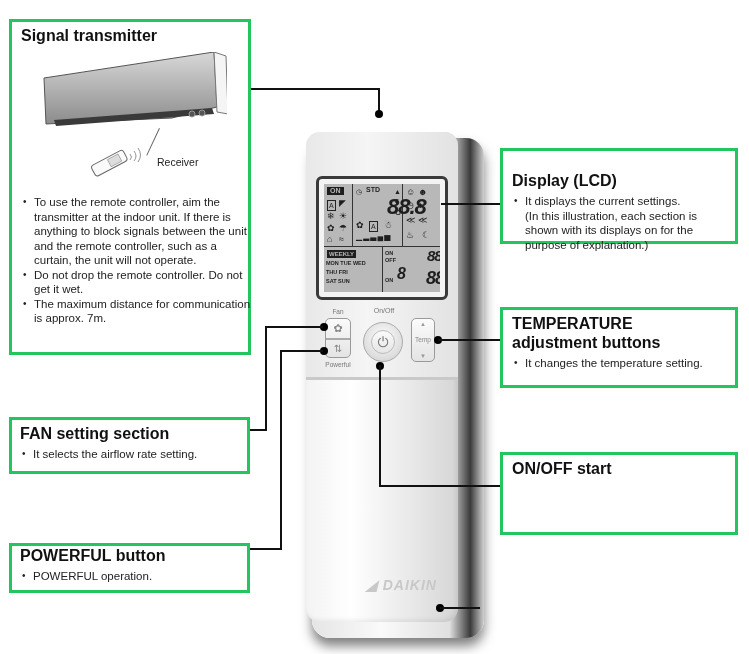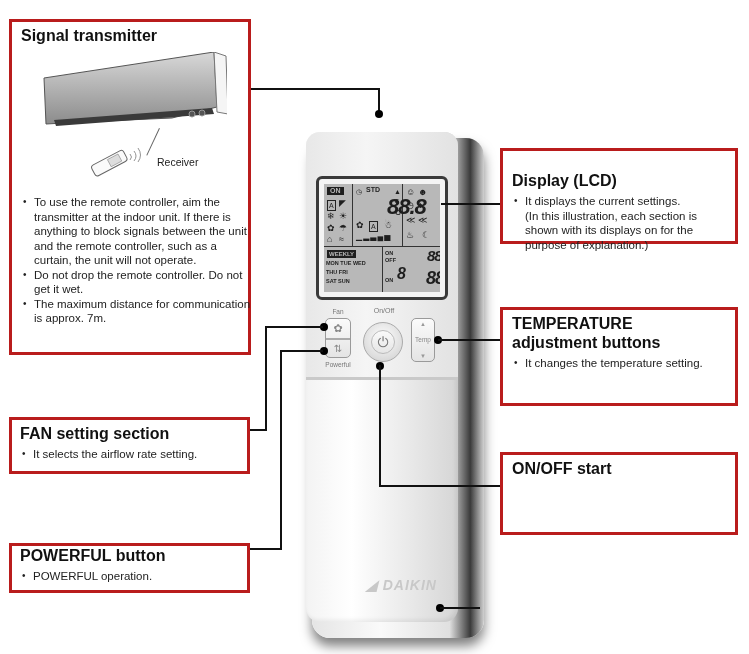--- a/index.html
+++ b/index.html
@@ -1,27 +1,27 @@
 <!DOCTYPE html>
 <html><head>
 <meta charset="utf-8">
 <style>
   html, body { margin:0; padding:0; background:#ffffff; }
   body { width:749px; height:654px; position:relative; overflow:hidden;
          font-family:"Liberation Sans", sans-serif; color:#1a1a1a; }
-  .callout { position:absolute; background:#fff; border:3px solid #b91c1c; box-sizing:border-box; }
+  .callout { position:absolute; background:#fff; border:3px solid #22c55e; box-sizing:border-box; }
   .callout h2 { margin:0; font-size:16px; font-weight:bold; line-height:19px; color:#111; }
   .callout ul { margin:4px 0 0 0; padding:0 0 0 13px; list-style:none; }
   .callout li { position:relative; font-size:11.5px; line-height:14.5px; color:#222; }
   .callout li::before { content:"\2022"; position:absolute; left:-11px; top:0; font-size:10px; }
   .callout .sub { display:block; }
 
   #signal { left:9px; top:19px; width:242px; height:336px; padding:4px 9px; }
   #lcd { left:500px; top:148px; width:238px; height:96px; padding:20px 9px; }
-  #temp { left:500px; top:307px; width:238px; height:99px; padding:4px 9px; }
+  #temp { left:500px; top:307px; width:238px; height:81px; padding:4px 9px; }
   #fan { left:9px; top:417px; width:241px; height:57px; padding:4px 8px; }
   #onoff { left:500px; top:452px; width:238px; height:83px; padding:4px 9px; }
   #powerful { left:9px; top:543px; width:241px; height:50px; padding:0 8px; }
 
   .line { position:absolute; background:#111; }
   .dot { position:absolute; width:8px; height:8px; border-radius:50%; background:#000; }
 
   
   #remote-shadow { position:absolute; left:312px; top:138px; width:172px; height:500px;
      border-radius:18px; background:linear-gradient(90deg,#e5e5e5 0%,#fafafa 40%,#e0e0e0 80%,#3a3a3a 92%,#d0d0d0 100%);

